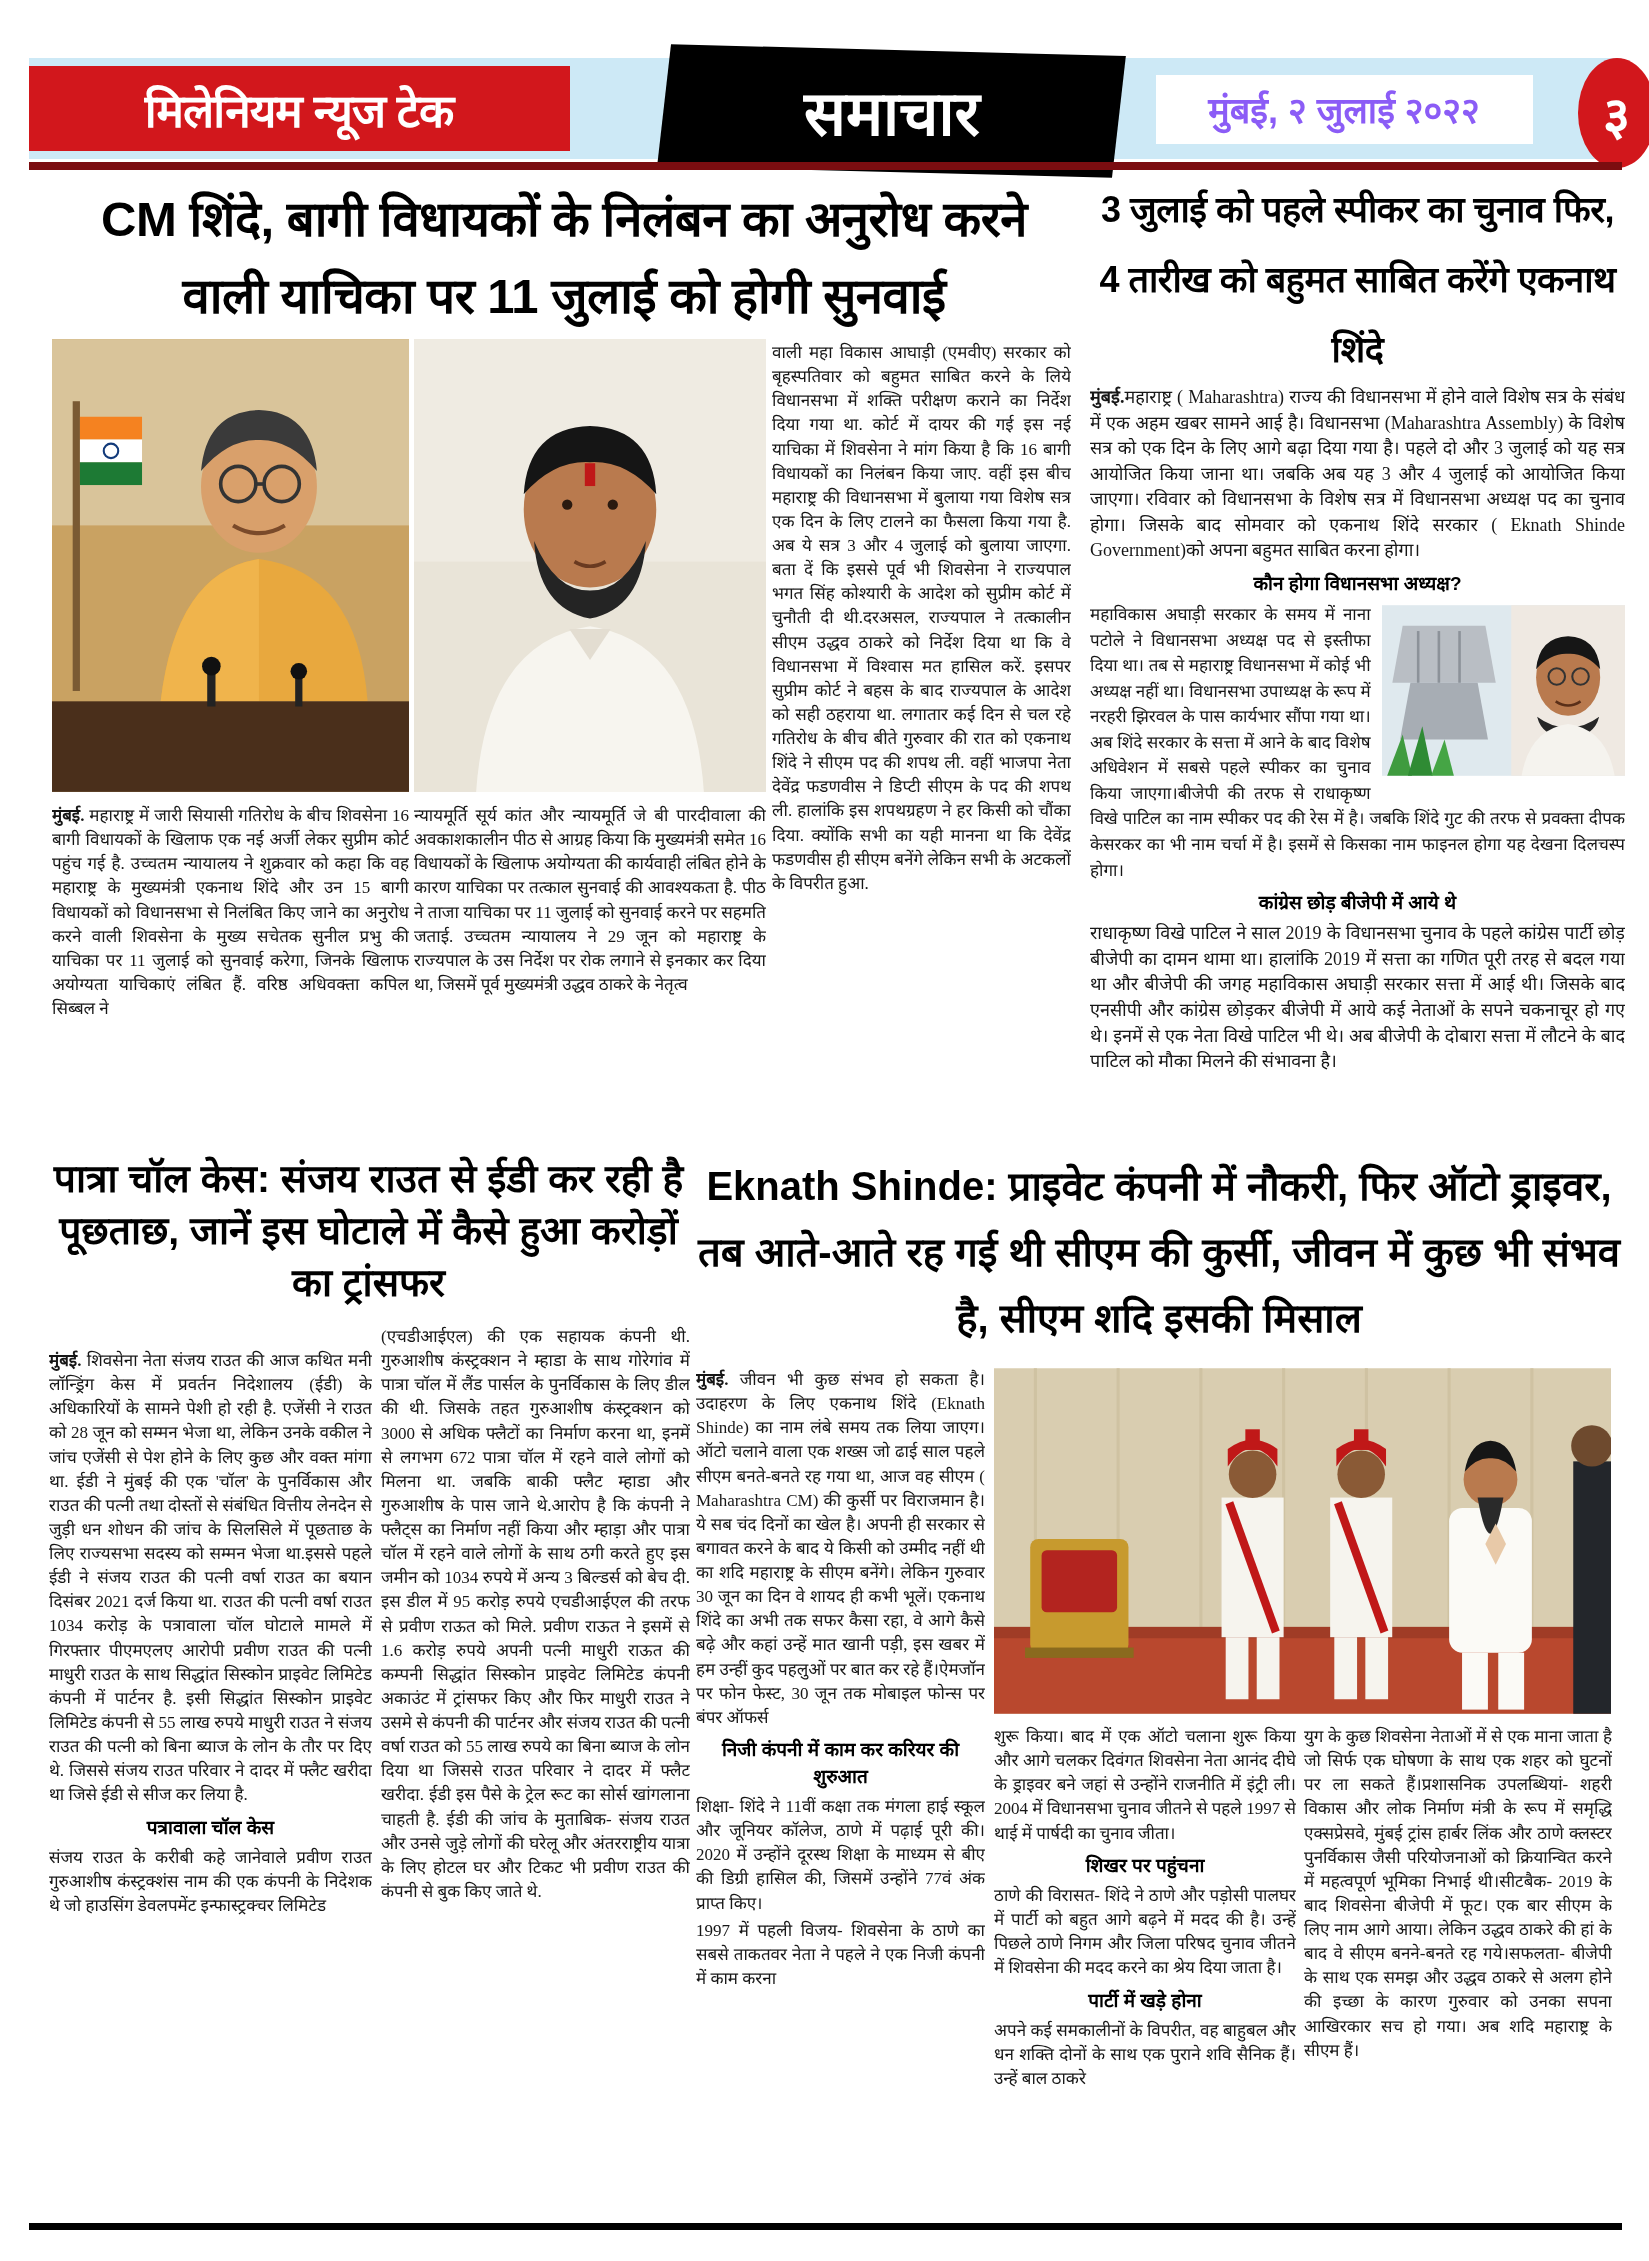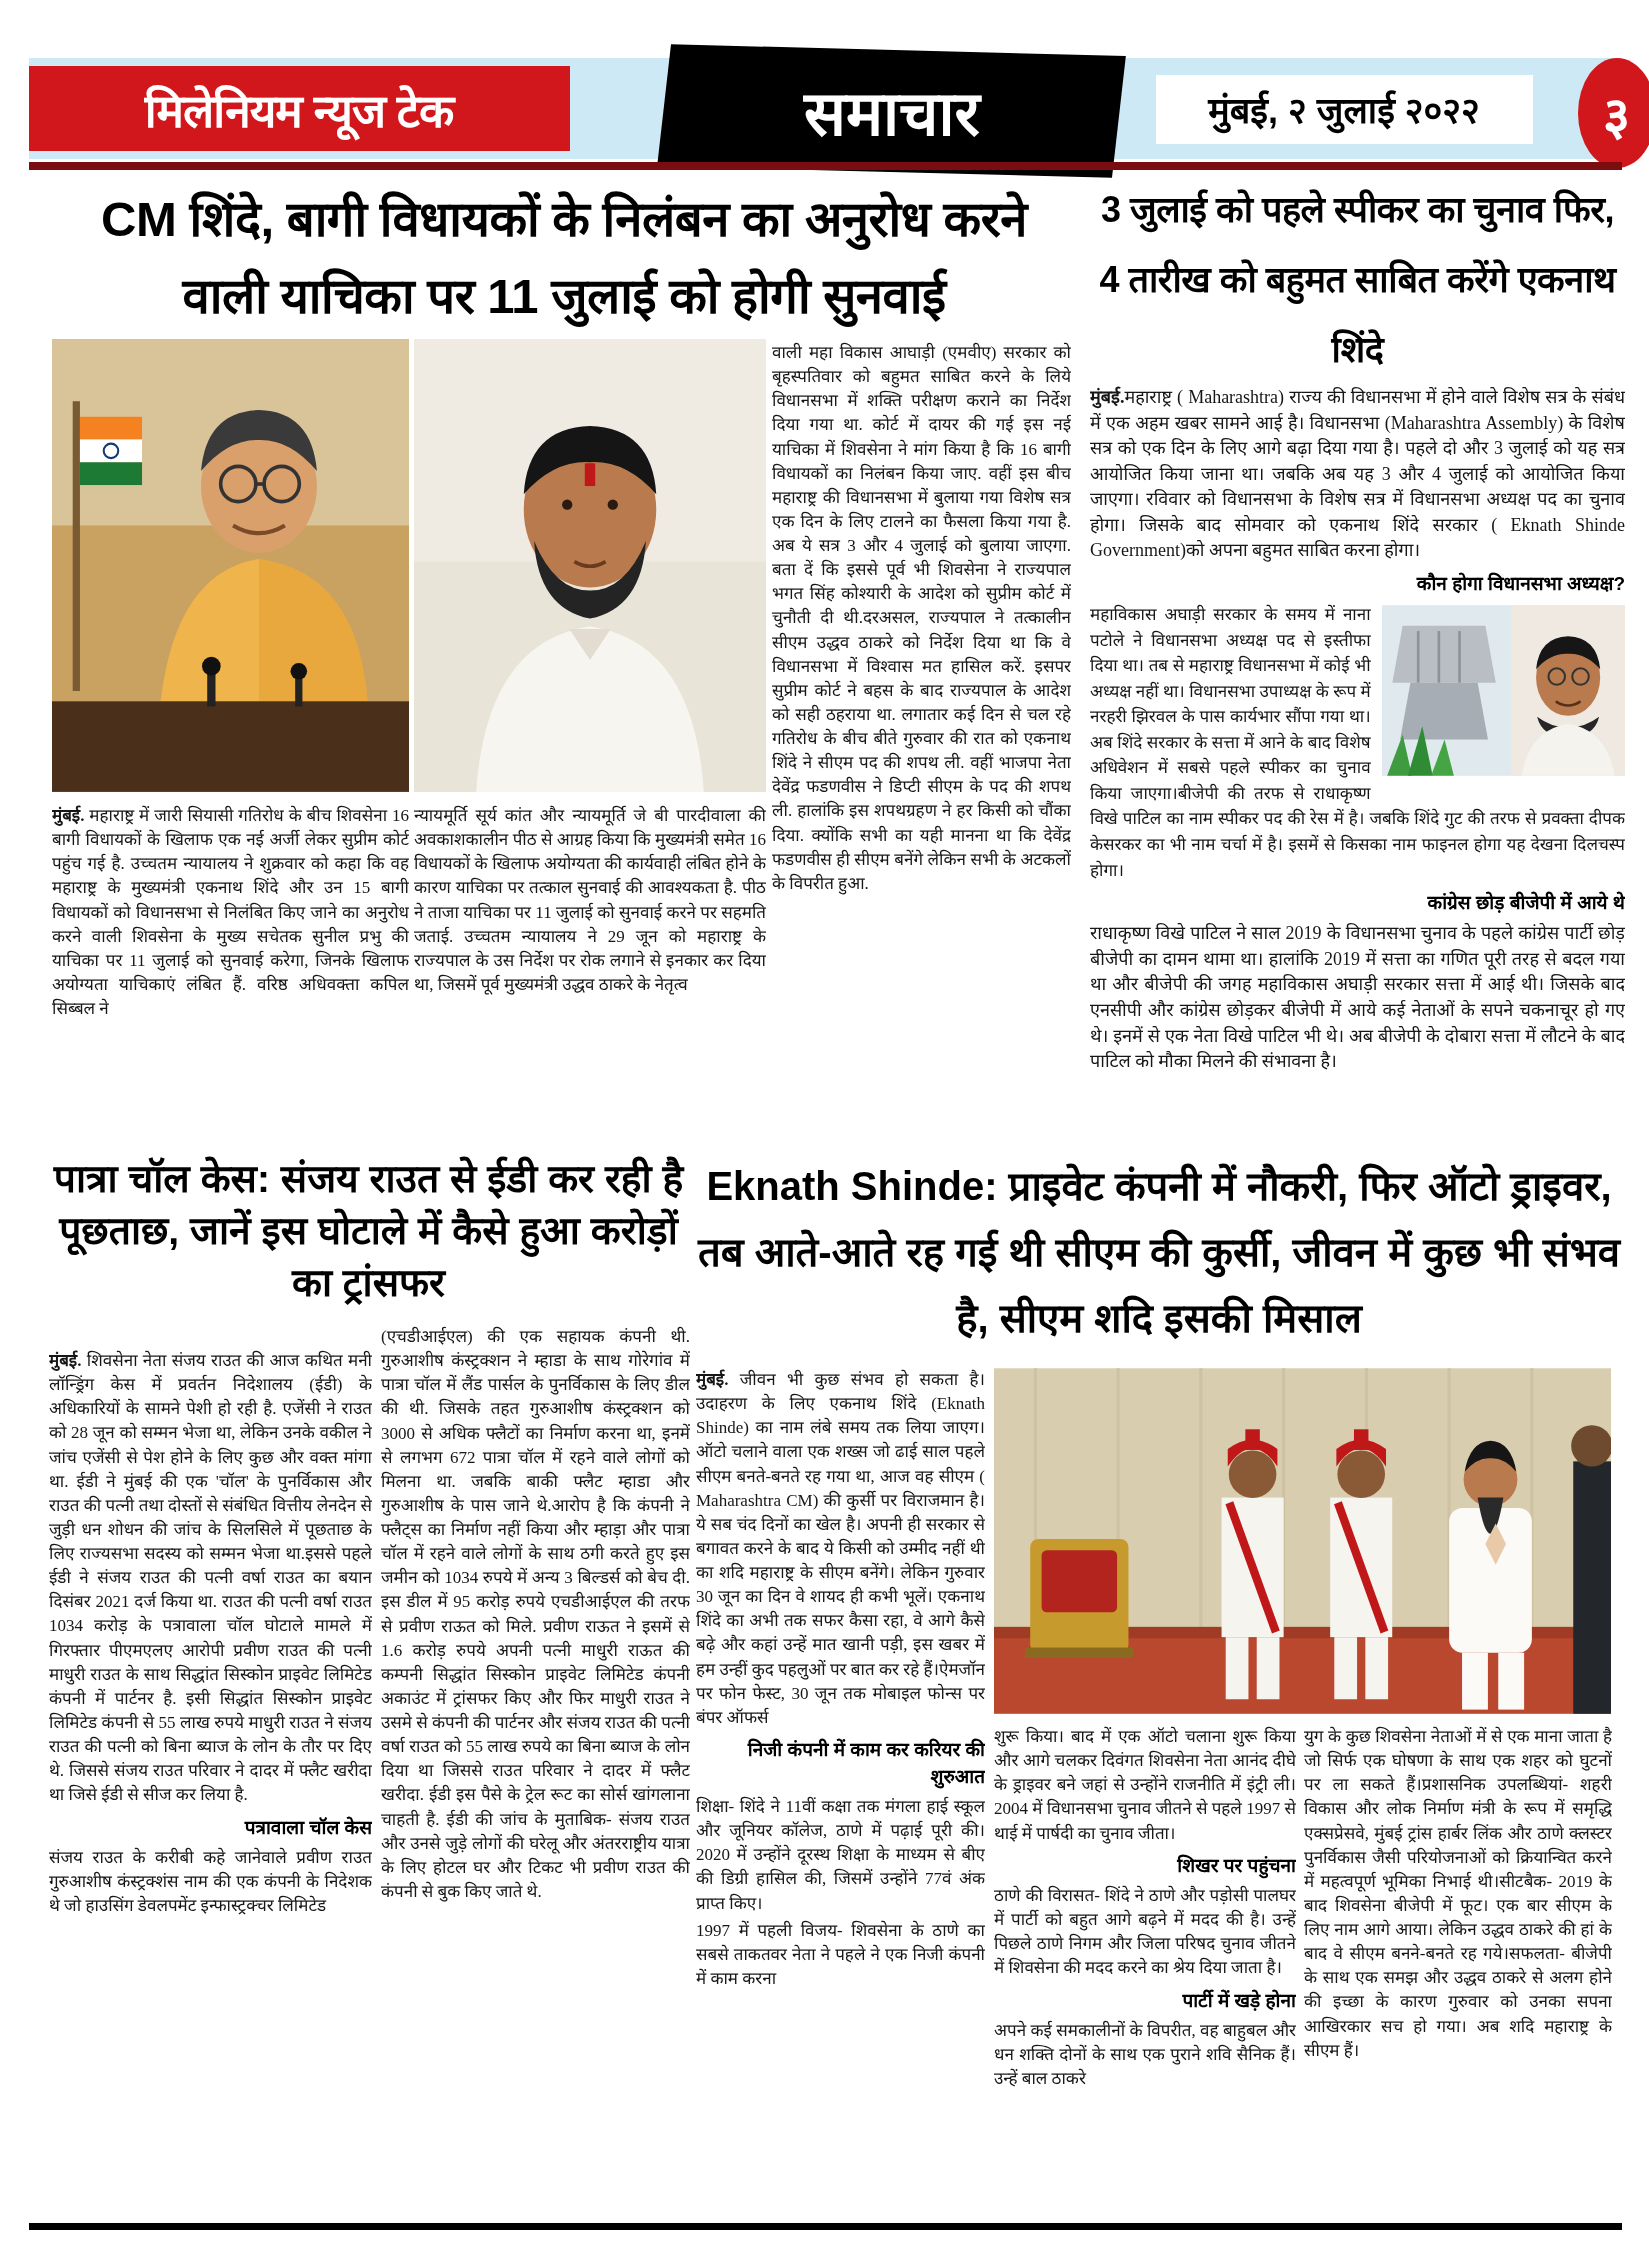--- a/index.html
+++ b/index.html
@@ -12,38 +12,38 @@
   .band{position:absolute;left:28.5px;top:58px;width:1593px;height:101px;background:#cde9f6;}
   .brand{position:absolute;left:0px;top:8.3px;width:541px;height:85px;background:#d2171c;color:#fff;
          display:flex;align-items:center;justify-content:center;
          font-family:"Liberation Sans",sans-serif;font-weight:bold;font-size:46px;letter-spacing:-1px;text-align:right;}
   .section-box{position:absolute;left:635px;top:-8.3px;width:455px;height:122px;background:#000;
          transform:rotate(1.5deg) skewX(-5deg);display:flex;align-items:center;justify-content:center;}
   .section-box span{color:#fff;font-family:"Liberation Sans",sans-serif;font-weight:bold;font-size:62px;
          transform:skewX(5deg) rotate(-1.5deg);}
   .date-box{position:absolute;left:1127px;top:16.6px;width:377px;height:69px;background:#fff;
          display:flex;align-items:center;justify-content:center;
-         font-family:"Liberation Sans",sans-serif;font-weight:bold;font-size:36px;color:#000000;}
+         font-family:"Liberation Sans",sans-serif;font-weight:bold;font-size:36px;color:#8b5cf6;}
   .page-circle{position:absolute;left:1549px;top:0px;width:78px;height:110px;background:#d2171c;
          border-radius:50%;display:flex;align-items:center;justify-content:center;
          color:#fff;font-size:52px;font-weight:bold;font-family:"Liberation Sans",sans-serif;}
   .head-rule{position:absolute;left:28.5px;top:162px;width:1593px;height:7.8px;background:#7b0d10;}
   .foot-rule{position:absolute;left:28.5px;top:2223px;width:1593px;height:6.7px;background:#000;}
 
   
   h1,h2{margin:0;font-family:"Liberation Sans",sans-serif;font-weight:bold;text-align:center;color:#000;}
   .hl-1{font-size:49px;line-height:77px;letter-spacing:-0.5px;}
   .hl-2{font-size:36px;line-height:70px;letter-spacing:-0.5px;}
   .hl-3{font-size:39px;line-height:52px;}
   .hl-4{font-size:40px;line-height:66px;}
   .body-text{font-size:17px;line-height:1.42;text-align:justify;color:#161616;overflow:hidden;}
   .body-text p{margin:0 0 3.1px 0;}
   .dl{font-weight:bold;}
   .subhead{font-family:"Liberation Sans",sans-serif;font-weight:bold;font-size:19px;
-           text-align:right;margin:7.2px 0 4.1px 0;color:#000;}
+           text-align:center;margin:7.2px 0 4.1px 0;color:#000;}
   .clip{overflow:hidden;}
 
   
   .a2-photo{float:right;width:243px;height:171px;margin:3.1px 0 5.2px 11.4px;}
 
   svg{display:block;}
 </style>
 </head>
 <body>
 

